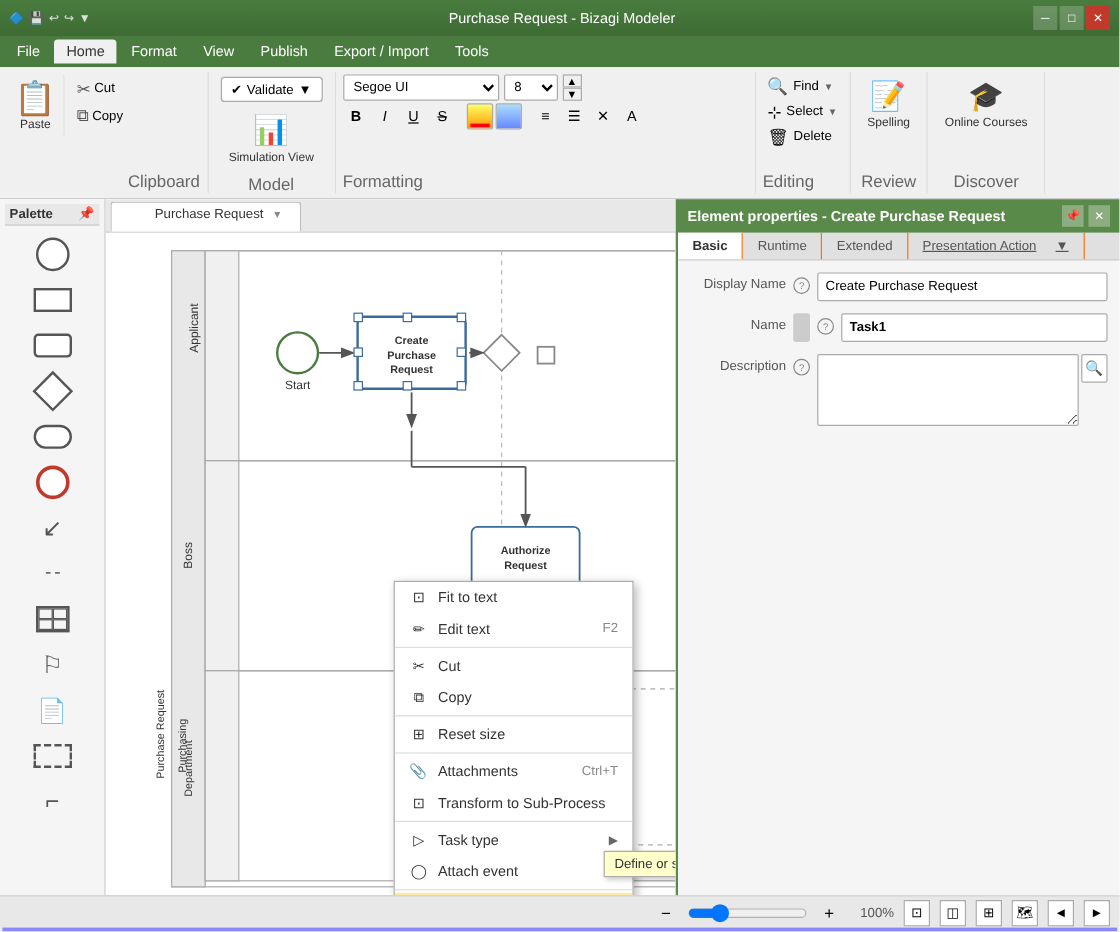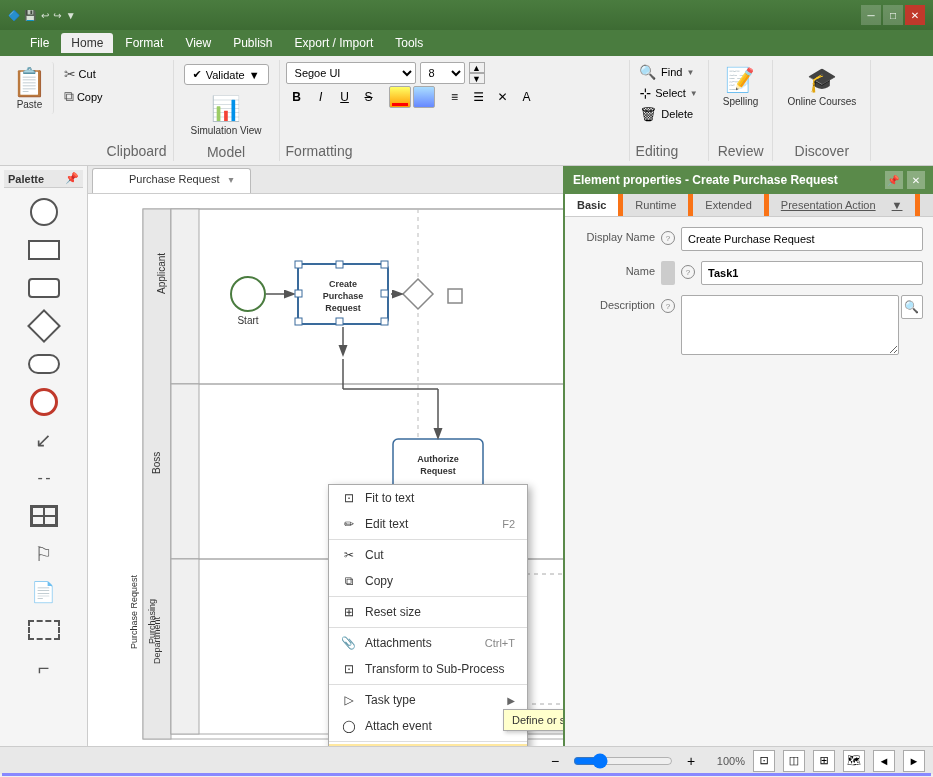--- a/index.html
+++ b/index.html
@@ -29,21 +29,21 @@
     #titlebar .win-btn.close { background: #c0392b; }
     #titlebar .left-icons { display: flex; gap: 4px; align-items: center; }
     #titlebar .left-icons span { font-size: 10px; color: rgba(255,255,255,0.8); cursor: pointer; }
 
     
     #menubar {
       background: #4a7c3f;
       height: 26px;
       display: flex;
       align-items: center;
-      padding: 0 20px;
+      padding: 0 4px;
       gap: 2px;
     }
     #menubar .menu-item {
       padding: 3px 10px;
       color: white;
       cursor: pointer;
       font-size: 12px;
       border-radius: 2px;
     }
     #menubar .menu-item.home-tab {
@@ -367,21 +367,21 @@
     .props-tabs {
       display: flex;
       background: #e0e0e0;
       border-bottom: 1px solid #ccc;
     }
     .props-tab {
       padding: 5px 12px;
       font-size: 11px;
       cursor: pointer;
       color: #555;
-      border-right: 5px solid #f97316;
+      border-right: 1px solid #f97316;
     }
     .props-tab.active {
       background: white;
       color: #333;
       font-weight: bold;
     }
     .props-tab.has-dropdown { display: flex; align-items: center; gap: 16px; text-decoration: underline; }
 
     .props-content { padding: 10px; flex: 1; }
     .prop-row {
@@ -477,20 +477,21 @@
 <body>
 
 <div id="titlebar">
   <div class="left-icons">
     <span>🔷</span>
     <span>💾</span>
     <span>↩</span>
     <span>↪</span>
     <span>▼</span>
   </div>
+  <div class="title">Purchase Request - Bizagi Modeler</div>
   <div class="win-controls">
     <button class="win-btn">─</button>
     <button class="win-btn">□</button>
     <button class="win-btn close">✕</button>
   </div>
 </div>
 
 <div id="menubar">
   <div class="menu-item">File</div>
   <div class="menu-item home-tab">Home</div>

